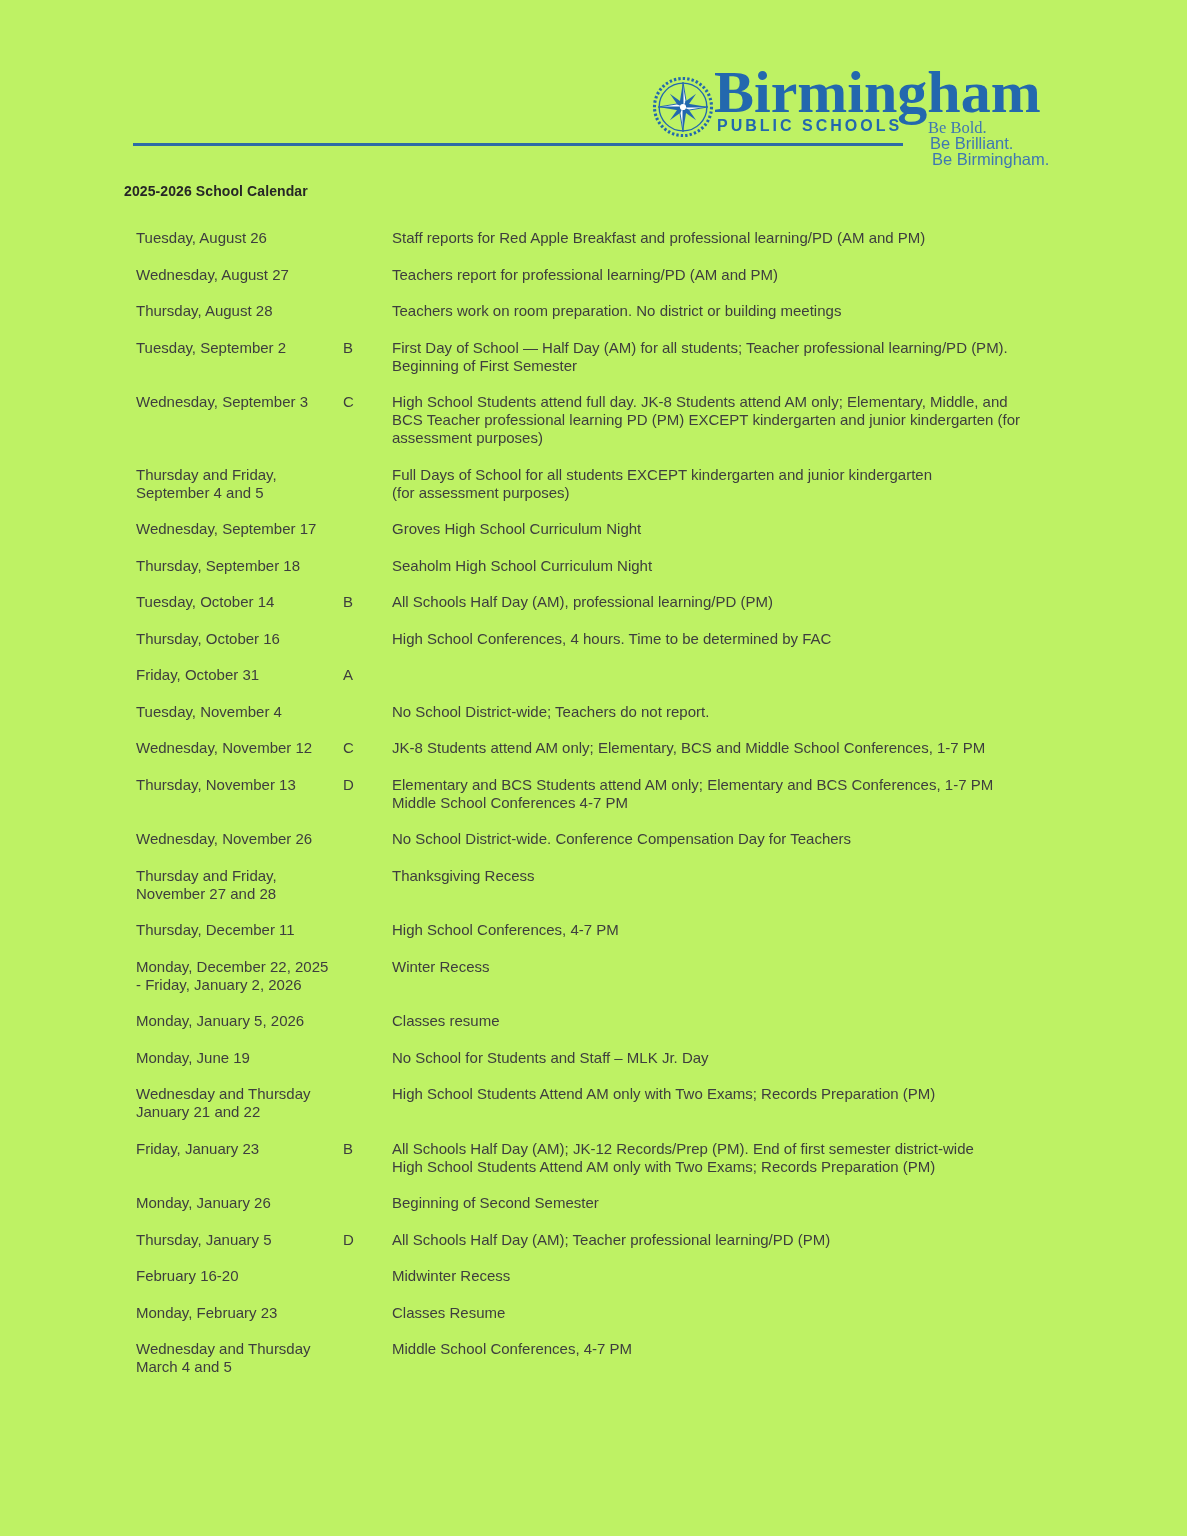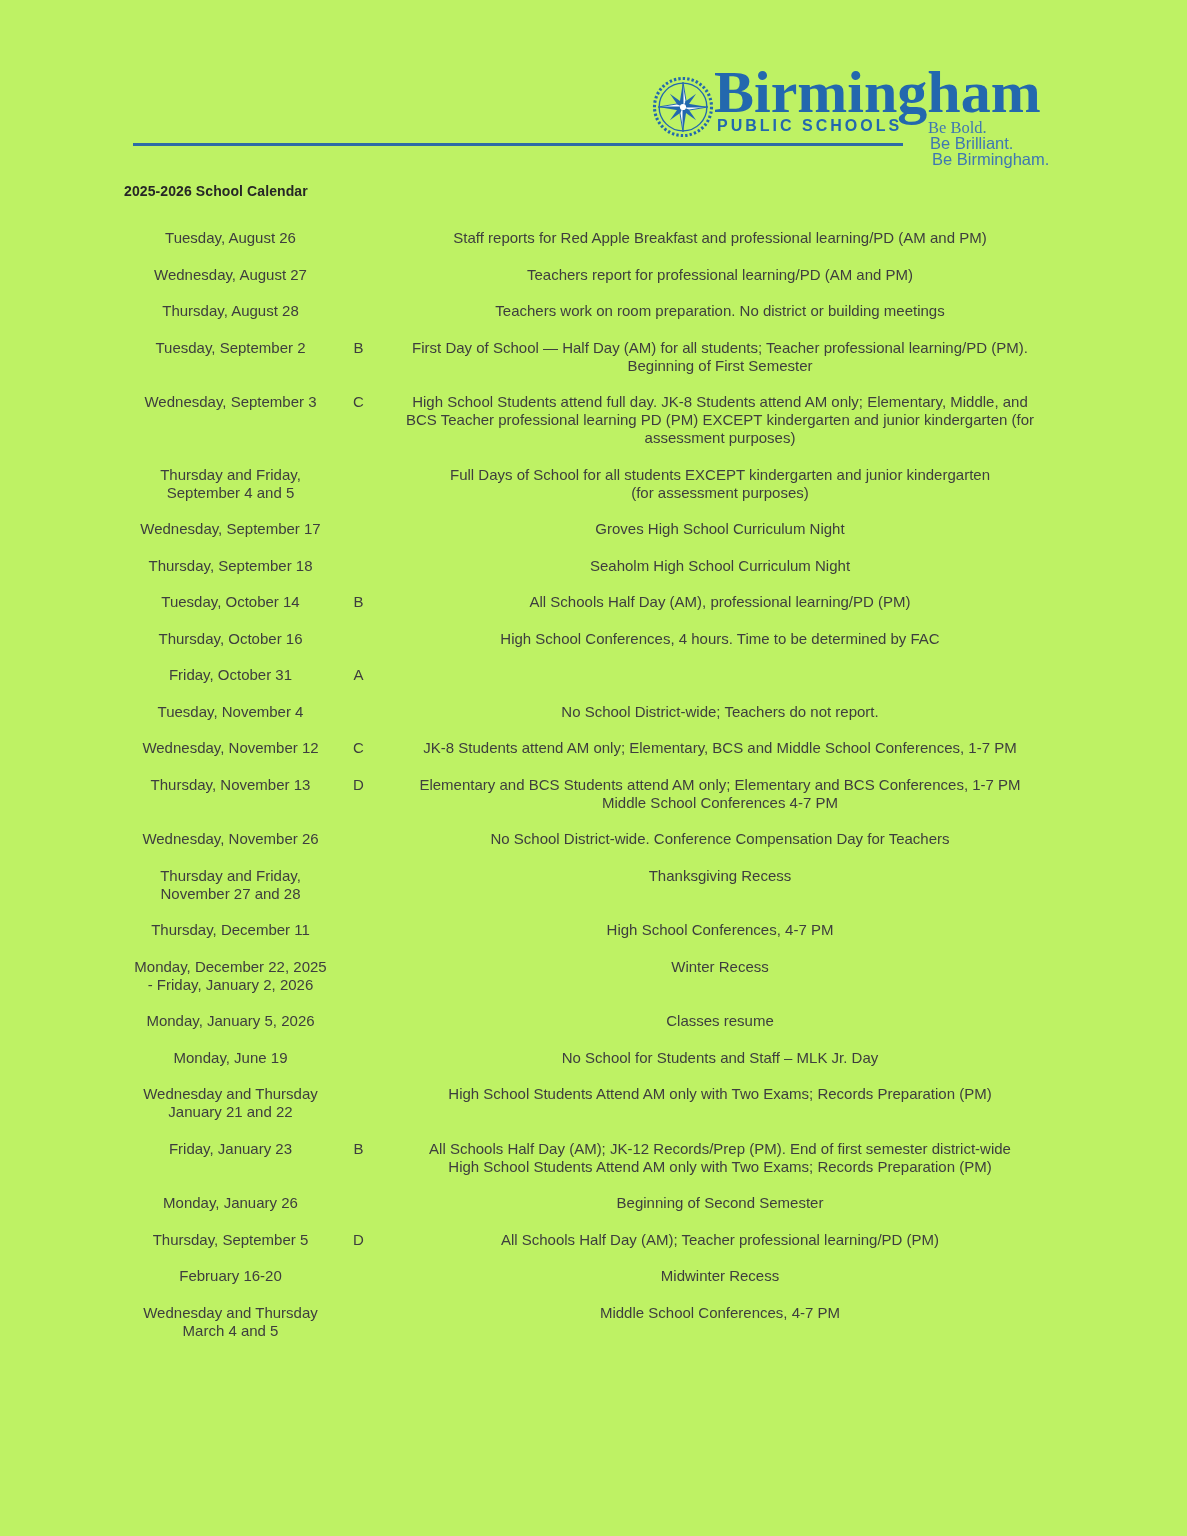--- a/index.html
+++ b/index.html
@@ -69,24 +69,23 @@
     margin: 0;
     font-size: 14px;
     font-weight: bold;
     color: #262626;
     letter-spacing: 0.1px;
   }
 
   
   .calendar {
     position: absolute;
-    left: 127px;
+    left: 136px;
     top: 229px;
     width: 930px;
-    text-align: center;
   }
   .row {
     display: flex;
     align-items: flex-start;
     margin-bottom: 18.5px;
     font-size: 15px;
     line-height: 18px;
     color: #3e3e3e;
   }
   .row .date   { width: 207px; flex: 0 0 207px; white-space: pre-line; }
@@ -268,30 +267,35 @@
         <div class="letter">B</div>
         <div class="desc">All Schools Half Day (AM); JK-12 Records/Prep (PM). End of first semester district-wide
 High School Students Attend AM only with Two Exams; Records Preparation (PM)</div>
       </div>
       <div class="row">
         <div class="date">Monday, January 26</div>
         <div class="letter"></div>
         <div class="desc">Beginning of Second Semester</div>
       </div>
       <div class="row">
-        <div class="date">Thursday, September 5</div>
+        <div class="date">Thursday, January 5</div>
         <div class="letter">D</div>
         <div class="desc">All Schools Half Day (AM); Teacher professional learning/PD (PM)</div>
       </div>
       <div class="row">
         <div class="date">February 16-20</div>
         <div class="letter"></div>
         <div class="desc">Midwinter Recess</div>
       </div>
       <div class="row">
+        <div class="date">Monday, February 23</div>
+        <div class="letter"></div>
+        <div class="desc">Classes Resume</div>
+      </div>
+      <div class="row">
         <div class="date">Wednesday and Thursday
 March 4 and 5</div>
         <div class="letter"></div>
         <div class="desc">Middle School Conferences, 4-7 PM</div>
       </div>
     </div>
 
 </div>
 
 </body></html>

